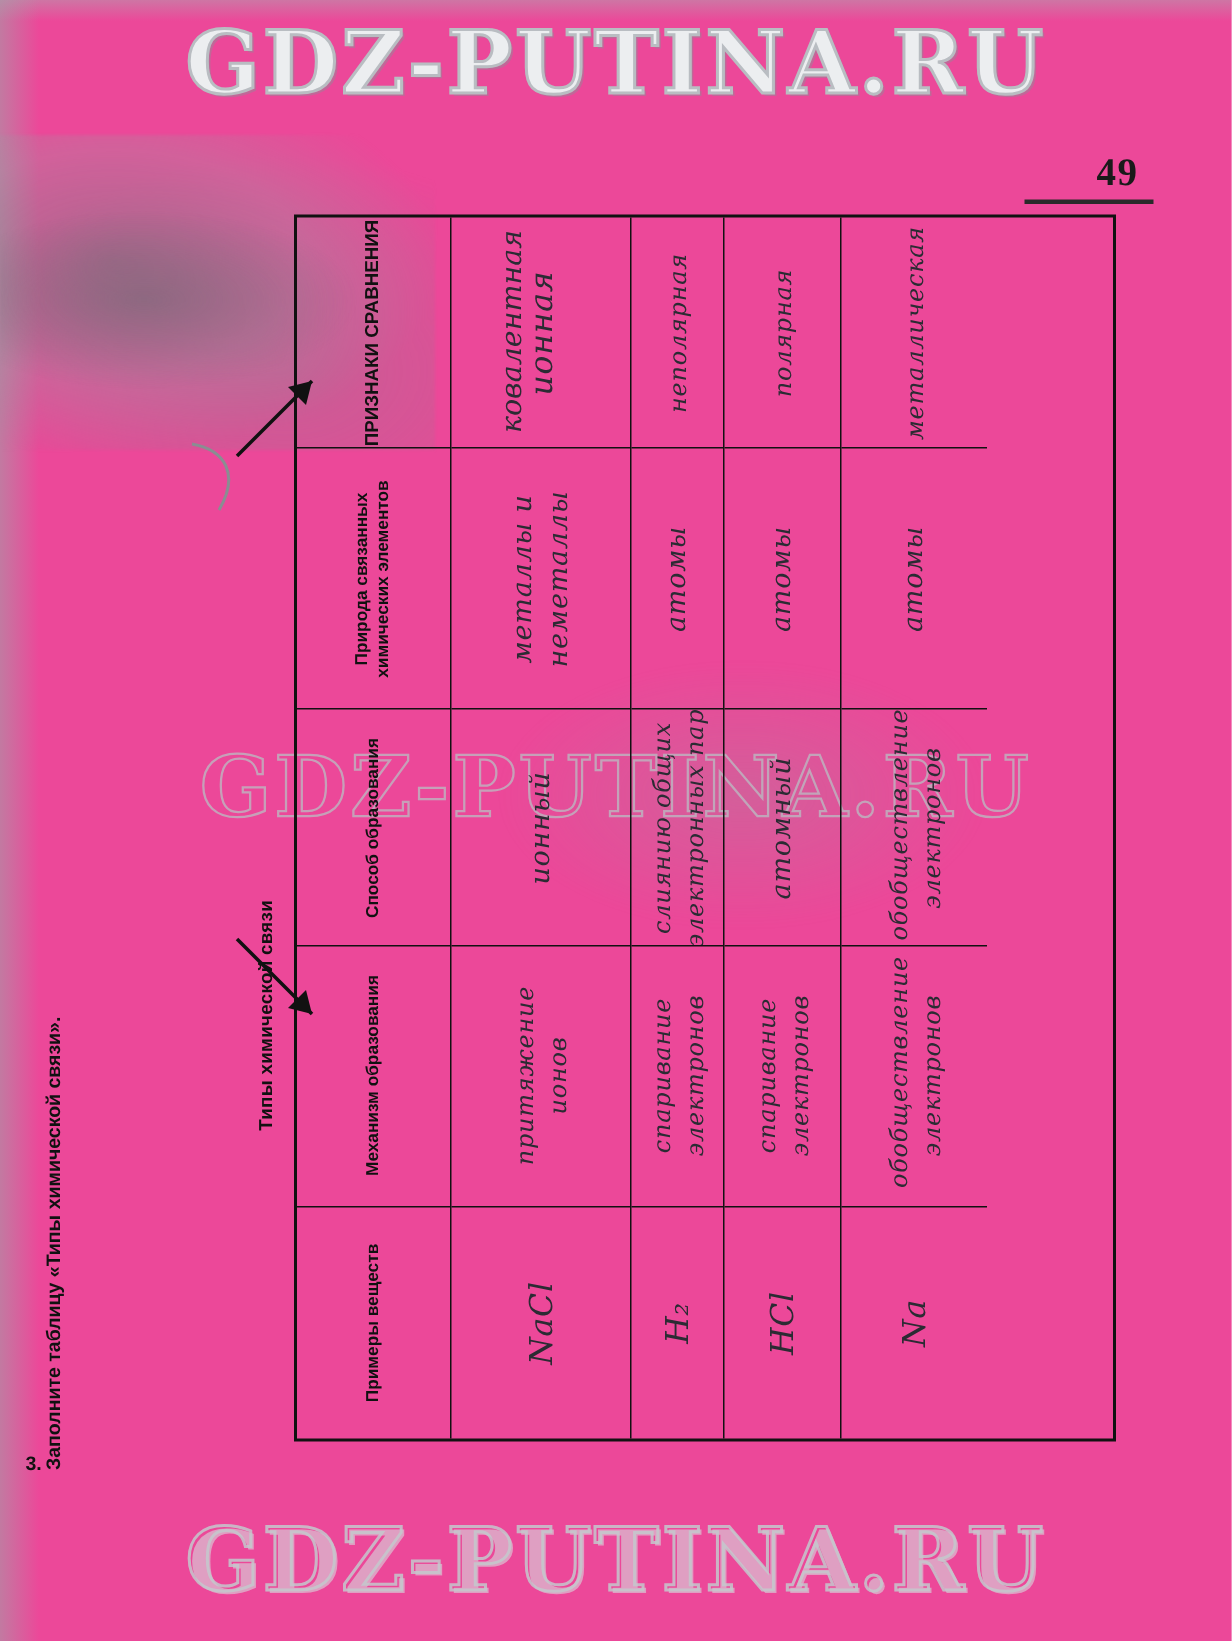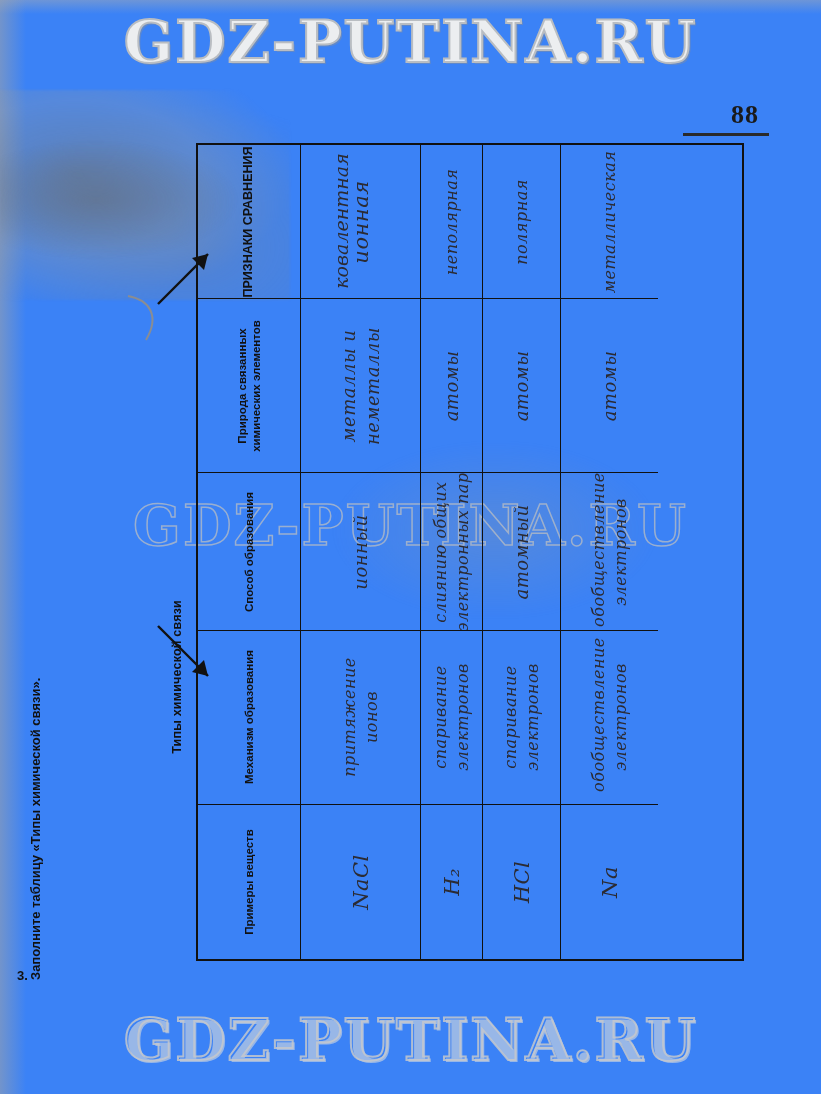--- a/index.html
+++ b/index.html
@@ -12,21 +12,21 @@
     background: #ffffff;
     font-family: "Liberation Sans", sans-serif;
     position: relative;
     overflow: hidden;
   }
 
   
   .page {
     position: absolute;
     inset: 0;
-    background: #3b82f6;
+    background: #ec4899;
     overflow: hidden;
   }
   .scan-smudge-tl {
     position: absolute;
     left: -40px;
     top: 90px;
     width: 330px;
     height: 210px;
     background:
       radial-gradient(ellipse at 35% 40%, rgba(120,125,130,0.55) 0%, rgba(150,155,160,0.30) 42%, rgba(255,255,255,0) 72%),
@@ -275,21 +275,21 @@
   <div class="scan-edge-top"></div>
   <div class="scan-edge-left"></div>
   <div class="scan-smudge-tl"></div>
   <div class="scan-smudge-tl2"></div>
   <div class="scan-smudge-mid"></div>
 
   <div class="wm wm-top">GDZ-PUTINA.RU</div>
   <div class="wm wm-mid">GDZ-PUTINA.RU</div>
   <div class="wm wm-bot">GDZ-PUTINA.RU</div>
 
-  <div class="page-number">88</div>
+  <div class="page-number">49</div>
   <div class="page-number-rule"></div>
 
   <div class="ex-number">3.</div>
   <div class="ex-prompt">Заполните таблицу «Типы химической связи».</div>
   <div class="table-caption">Типы химической связи</div>
 
   <svg class="arrow" style="left:152px; top:240px;" width="70" height="70" viewBox="0 0 70 70">
     <path d="M6 64 L56 14" stroke="#111" stroke-width="2.4" fill="none"></path>
     <path d="M56 14 L40 18 L52 30 Z" fill="#111"></path>
   </svg>

